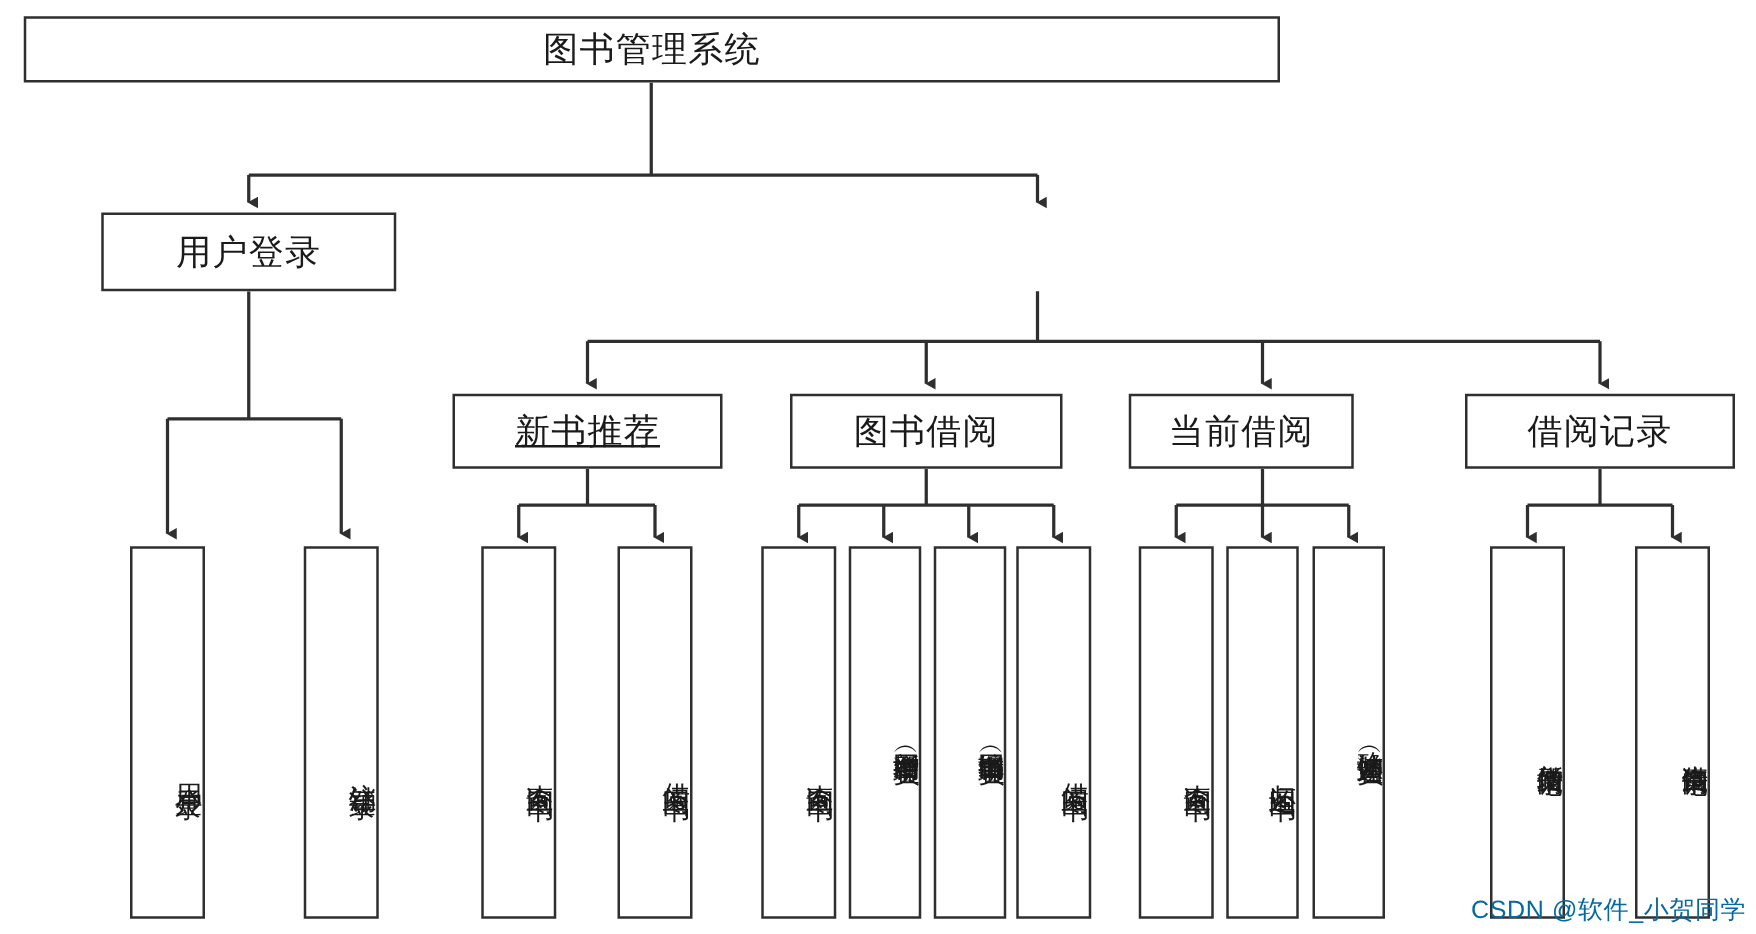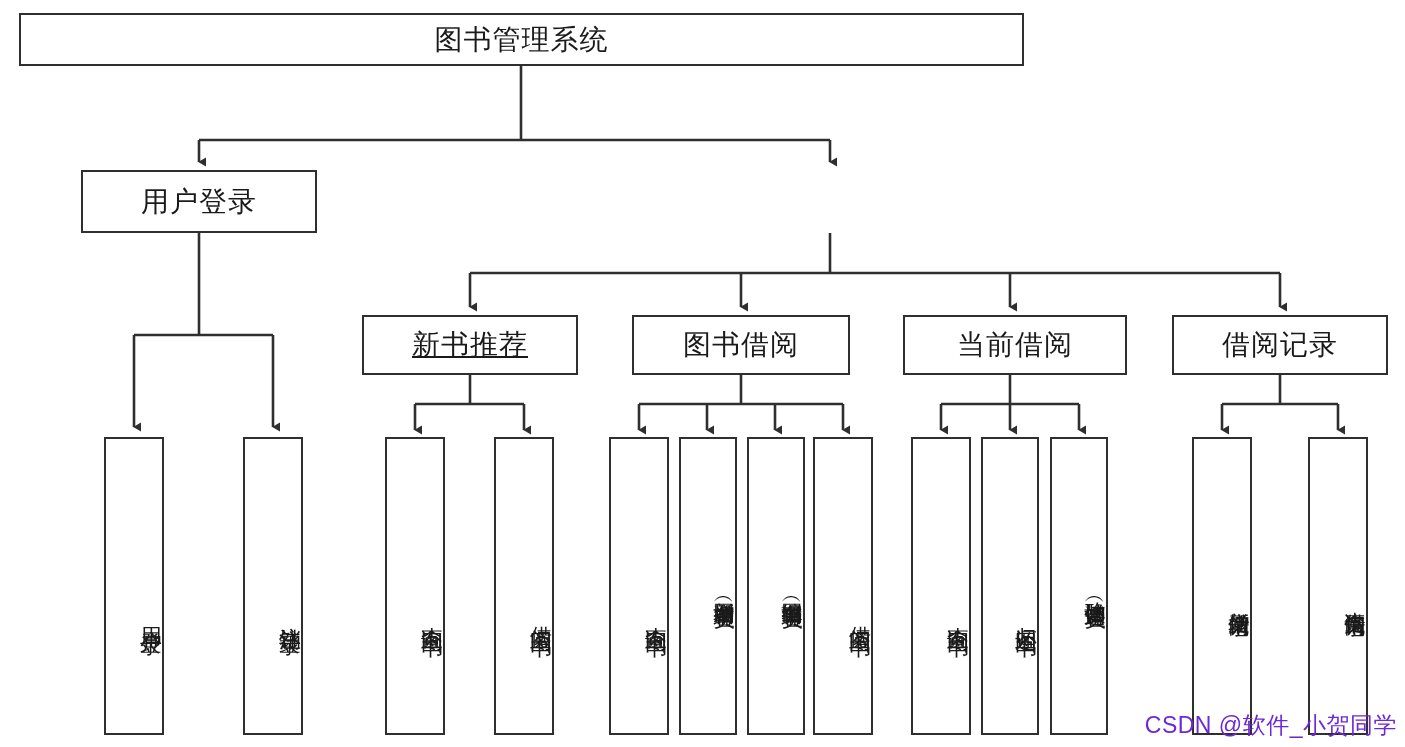--- a/index.html
+++ b/index.html
@@ -52,22 +52,22 @@
     white-space: nowrap;
   }
   .node-v.tall-text {
     font-size: 21px;
     letter-spacing: 1px;
   }
   .watermark {
     position: absolute;
     right: 8px;
     bottom: 6px;
-    font-size: 23px;
-    color: #6d28d9;
+    font-size: 20px;
+    color: #0369a1;
     letter-spacing: 0.5px;
     z-index: 5;
     white-space: nowrap;
     text-align: center;
   }
 </style>
 </head>
 <body>
 
 <div id="canvas">
@@ -132,21 +132,21 @@
   <div class="node node-h" style="left:81px; top:170px; width:236px; height:63px;">
     <span>用户登录</span>
   </div>
 
   <div class="node node-h" style="left:362px; top:315px; width:216px; height:60px;text-decoration:underline;">
     <span>新书推荐</span>
   </div>
   <div class="node node-h" style="left:632px; top:315px; width:218px; height:60px;">
     <span>图书借阅</span>
   </div>
-  <div class="node node-h" style="left:903px; top:315px; width:224px; height:60px;">
+  <div class="node node-h" style="left:903px; top:315px; width:180px; height:60px;">
     <span>当前借阅</span>
   </div>
   <div class="node node-h" style="left:1172px; top:315px; width:216px; height:60px;">
     <span>借阅记录</span>
   </div>
 
   <div class="node node-v" style="left:104px; top:437px; width:60px; height:298px; padding-top:58px;">
     <span>用户登录</span>
   </div>
   <div class="node node-v" style="left:243px; top:437px; width:60px; height:298px; padding-top:58px;">

